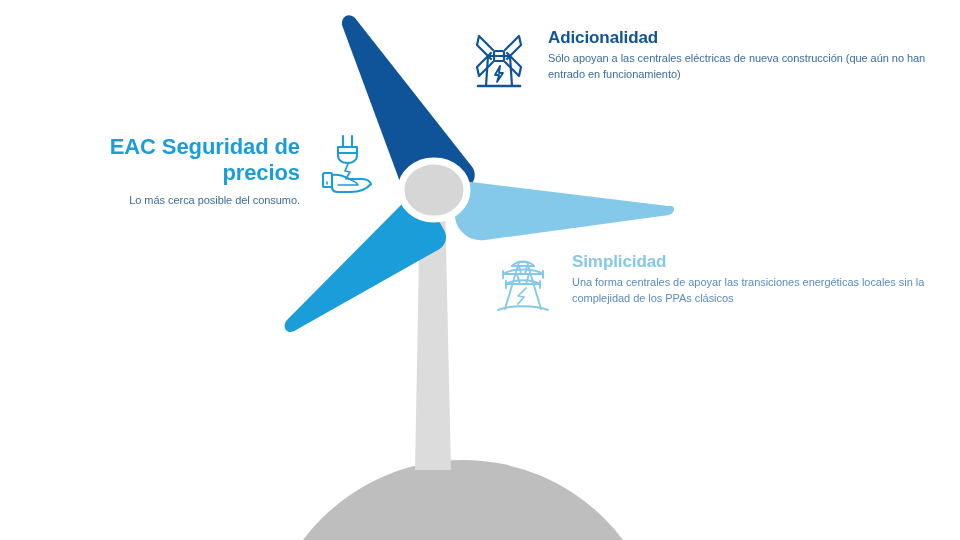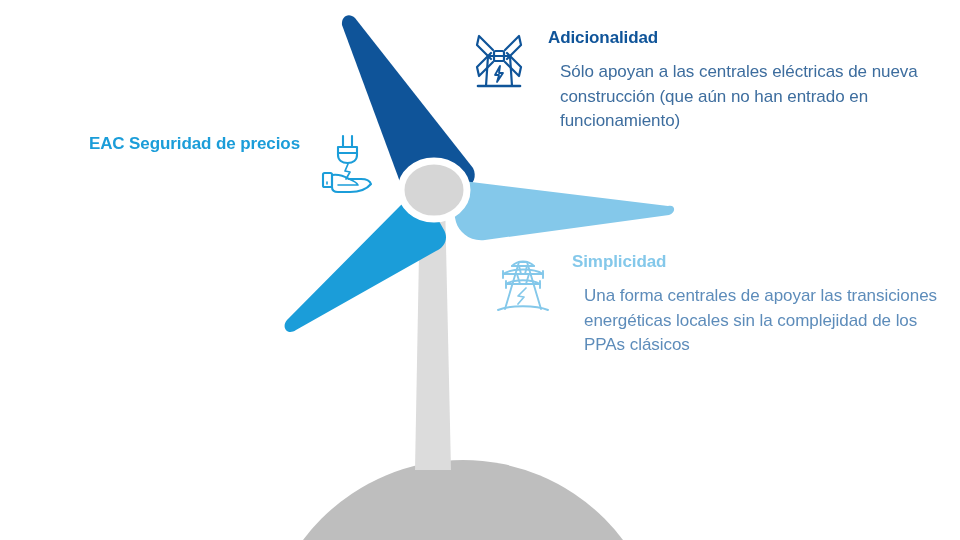--- a/index.html
+++ b/index.html
@@ -43,23 +43,23 @@
     display: block;
   }
   .callout-title {
     font-size: 17px;
     font-weight: bold;
     line-height: 1.2;
     margin: 0 0 3px 0;
     letter-spacing: -0.1px;
   }
   .callout-body {
-    font-size: 17px;
+    font-size: 11px;
     line-height: 1.42;
-    margin: 12px;
+    margin: 0;
     color: #3d6d9e;
     letter-spacing: -0.05px;
   }
 
   
   #callout-adicionalidad {
     left: 466px;
     top: 28px;
     width: 490px;
   }
@@ -83,21 +83,21 @@
     width: 350px;
     justify-content: flex-end;
   }
   #callout-eac .callout-text {
     text-align: right;
     margin-right: 14px;
     padding-top: 4px;
   }
   #callout-eac .callout-title {
     color: #1b9dd9;
-    font-size: 17px;
+    font-size: 22px;
     margin-bottom: 6px;
   }
   #callout-eac .callout-body { color: #3d6d9e; }
 </style>
 </head>
 <body>
 
 <div id="stage">
 
   <svg id="turbine-art" viewBox="0 0 960 540" xmlns="http://www.w3.org/2000/svg">
@@ -188,20 +188,21 @@
     <div class="callout-text">
       <p class="callout-title">Simplicidad</p>
       <p class="callout-body">Una forma centrales de apoyar las transiciones energéticas locales sin la complejidad de los PPAs clásicos</p>
     </div>
   </div>
 
   <div class="callout" id="callout-eac">
 
     <div class="callout-text">
       <p class="callout-title">EAC Seguridad de precios</p>
+      <p class="callout-body">Lo más cerca posible del consumo.</p>
     </div>
 
     <svg class="callout-icon" viewBox="0 0 66 66" xmlns="http://www.w3.org/2000/svg" fill="none" stroke="#1b9dd9" stroke-width="2.1" stroke-linecap="round" stroke-linejoin="round">
 
       <path d="M 29 6 L 29 17"></path>
       <path d="M 38 6 L 38 17"></path>
 
       <path d="M 24 17 L 43 17 L 43 25 C 43 30 39 33 33.5 33 C 28 33 24 30 24 25 Z"></path>
 
       <path d="M 24 23 L 43 23" stroke-width="1.8"></path>

